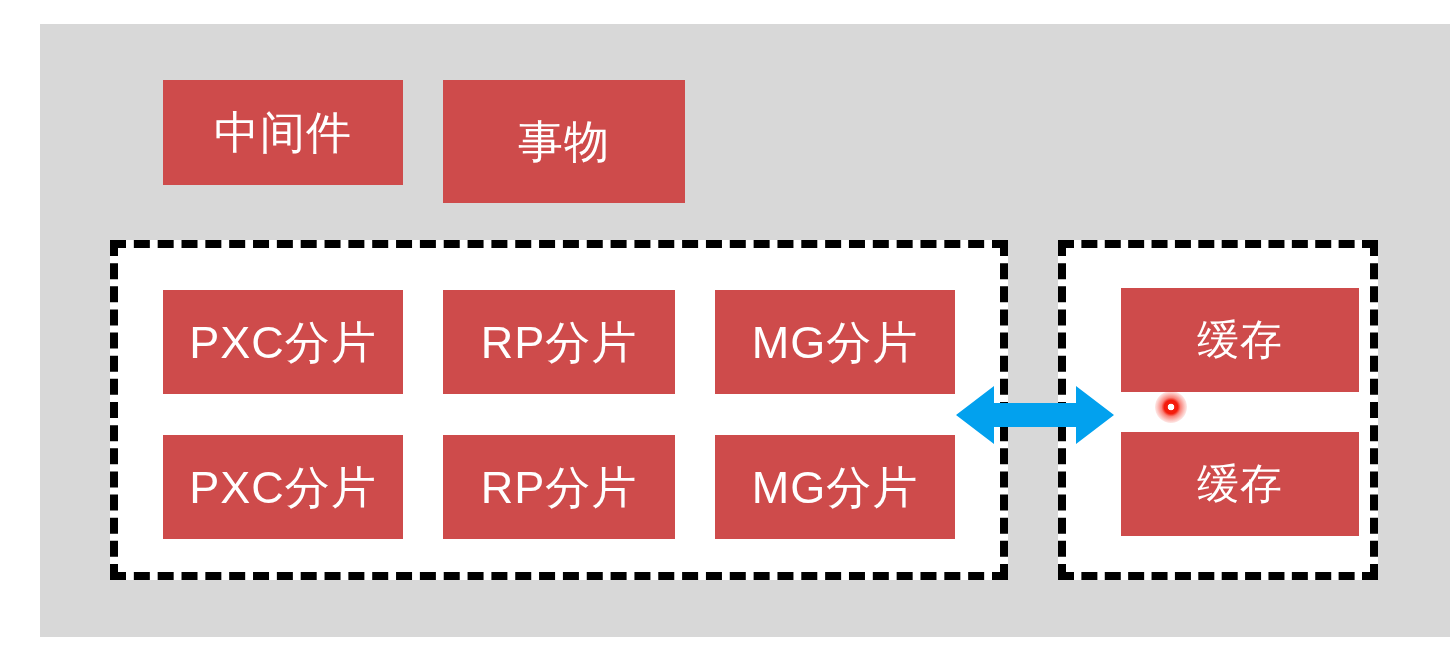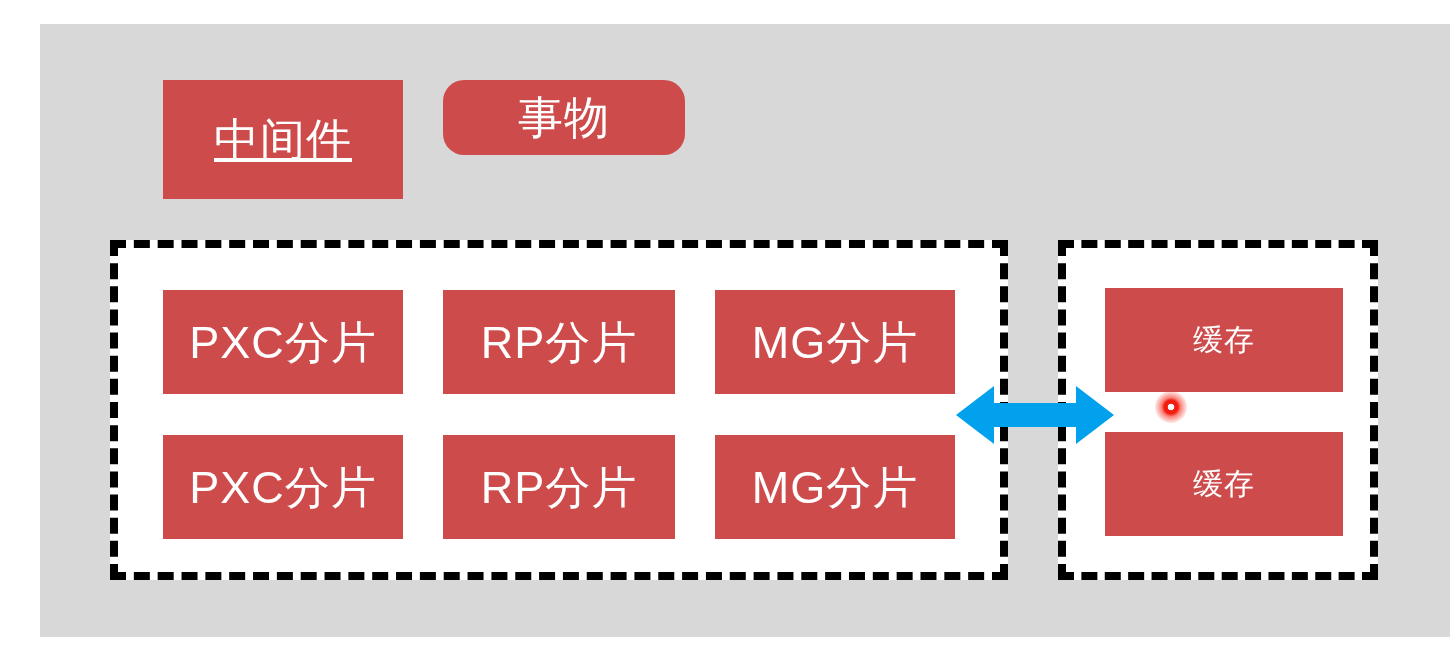--- a/index.html
+++ b/index.html
@@ -42,25 +42,25 @@
     display: flex;
     align-items: center;
     justify-content: center;
     font-size: 45px;
     font-weight: 400;
     letter-spacing: 1px;
     line-height: 1;
     white-space: nowrap;
     box-sizing: border-box;
   }
-  .red-box.small-text { font-size: 30px; }
+  .red-box.small-text { font-size: 42px; margin-left: 16px; }
 
   
-  #box-middleware { left: 163px; top: 80px;  width: 240px; height: 119px; text-decoration: underline; }
-  #box-transaction{ left: 443px; top: 80px;  width: 242px; height: 75px; border-radius: 21px; }
+  #box-middleware { left: 163px; top: 80px;  width: 240px; height: 105px; }
+  #box-transaction{ left: 443px; top: 80px;  width: 242px; height: 123px; }
   #box-etl        { left: 715px; top: 80px;  width: 240px; height: 105px; }
 
   
   .dashed-group {
     position: absolute;
     background: #ffffff;
     border: 8px dashed #000000;
     box-sizing: border-box;
   }
   #group-shards { left: 110px;  top: 240px; width: 898px; height: 340px; }

